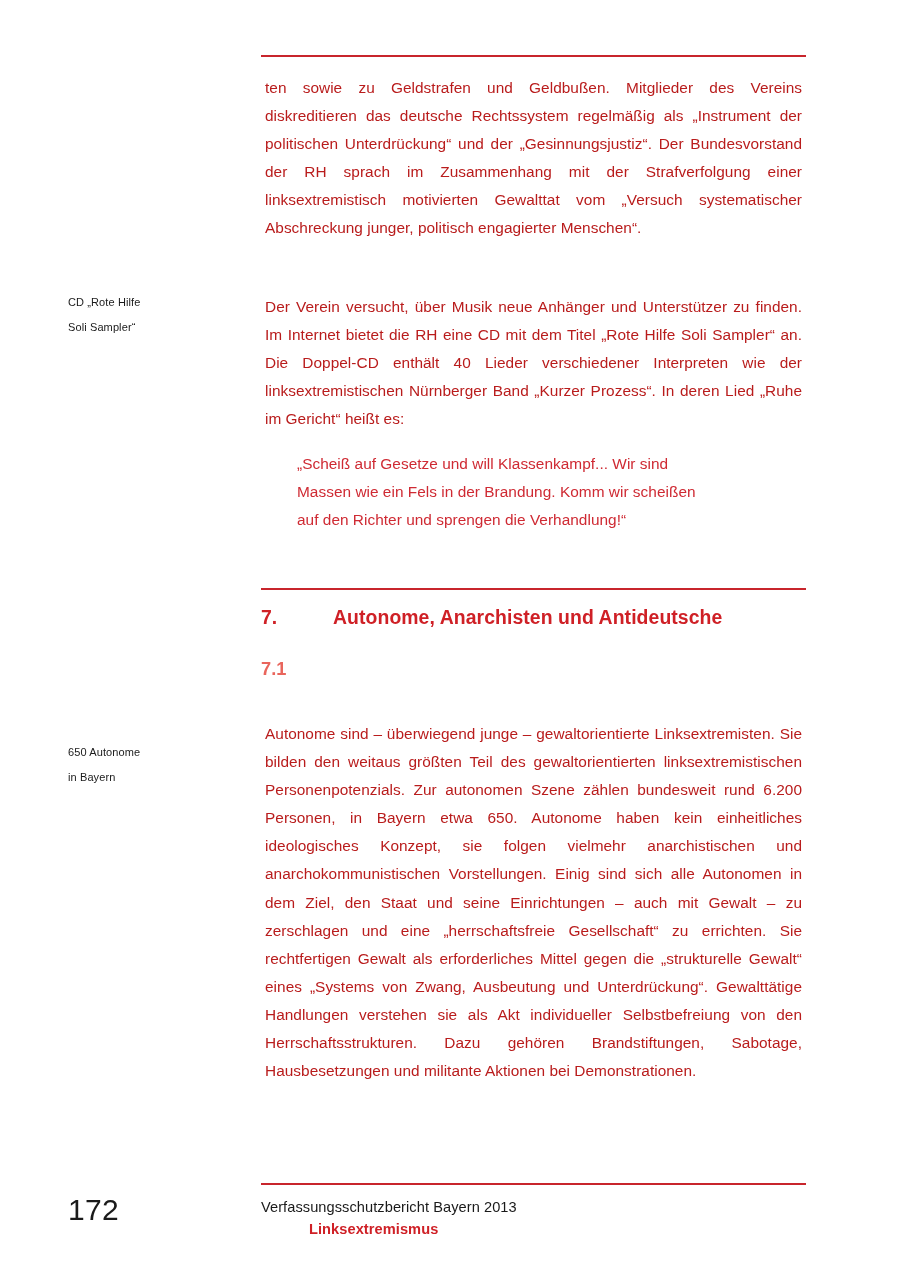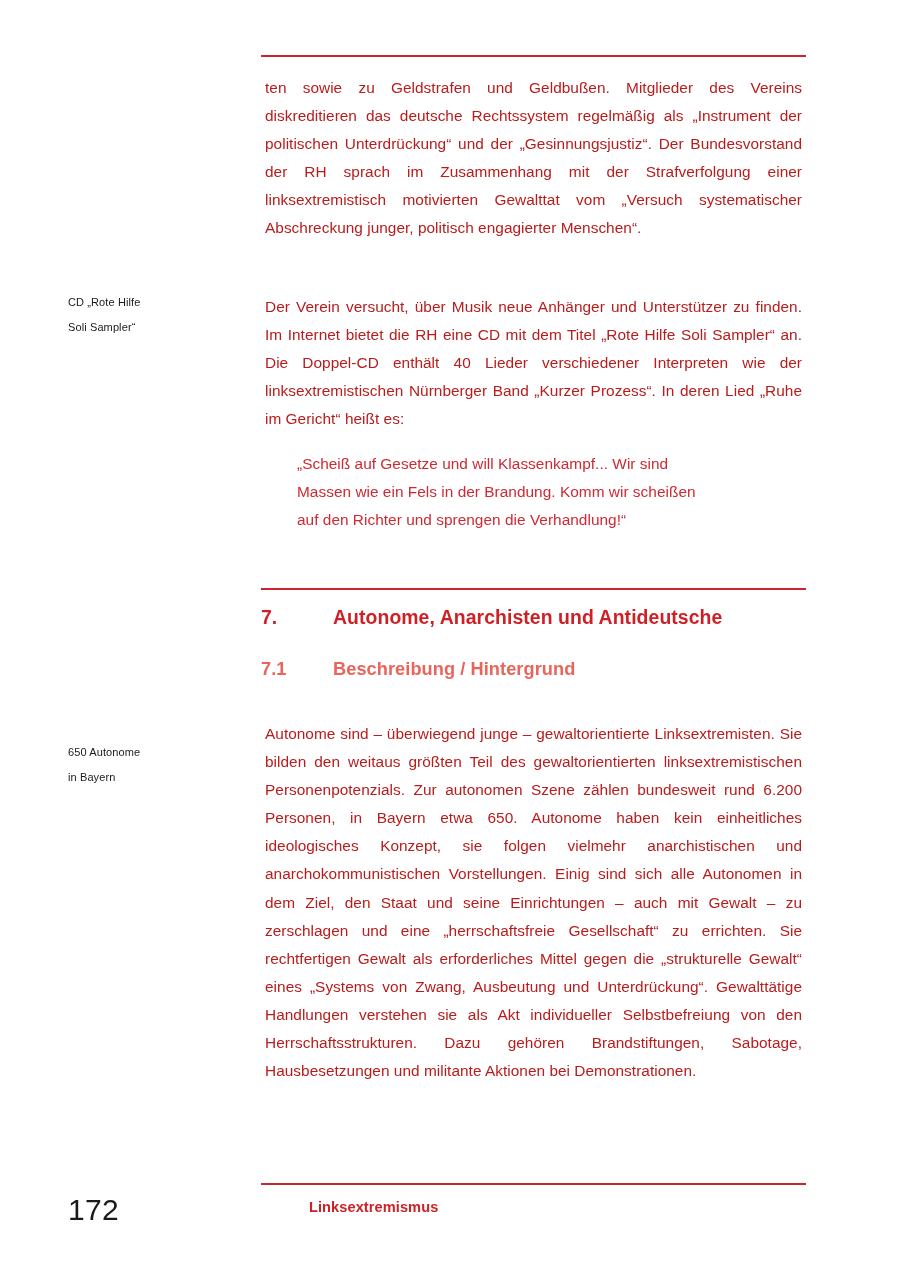--- a/index.html
+++ b/index.html
@@ -169,31 +169,31 @@
 
   <div class="rule sect"></div>
 
   <div class="h-sect">
     <span class="num">7.</span>
     <span>Autonome, Anarchisten und Antideutsche</span>
   </div>
 
   <div class="h-sub">
     <span class="num">7.1</span>
-    <span>Beschreibung / Hintergrund</span>
   </div>
 
   <div class="marginalia" style="top:740px;">
     <div>650 Autonome</div>
     <div>in Bayern</div>
   </div>
 
   <div class="content-col" style="top:716px;">
     <p class="body-par last-line-left">Autonome sind – überwiegend junge – gewaltorientierte Linksextremisten. Sie bilden den weitaus größten Teil des gewaltorientierten linksextremistischen Personenpotenzials. Zur autonomen Szene zählen bundesweit rund 6.200 Personen, in Bayern etwa 650. Autonome haben kein einheitliches ideologisches Konzept, sie folgen vielmehr anarchistischen und anarchokommunistischen Vorstellungen. Einig sind sich alle Autonomen in dem Ziel, den Staat und seine Einrichtungen – auch mit Gewalt – zu zerschlagen und eine „herrschaftsfreie Gesellschaft“ zu errichten. Sie rechtfertigen Gewalt als erforderliches Mittel gegen die „strukturelle Gewalt“ eines „Systems von Zwang, Ausbeutung und Unterdrückung“. Gewalttätige Handlungen verstehen sie als Akt individueller Selbstbefreiung von den Herrschaftsstrukturen. Dazu gehören Brandstiftungen, Sabotage, Hausbesetzungen und militante Aktionen bei Demonstrationen.</p>
   </div>
 
   <div class="rule footer"></div>
   <div class="page-number">172</div>
   <div class="footer-text">
+    <div class="f1">Verfassungsschutzbericht Bayern 2013</div>
     <div class="f2">Linksextremismus</div>
   </div>
 
 </div>
 
 </body></html>

